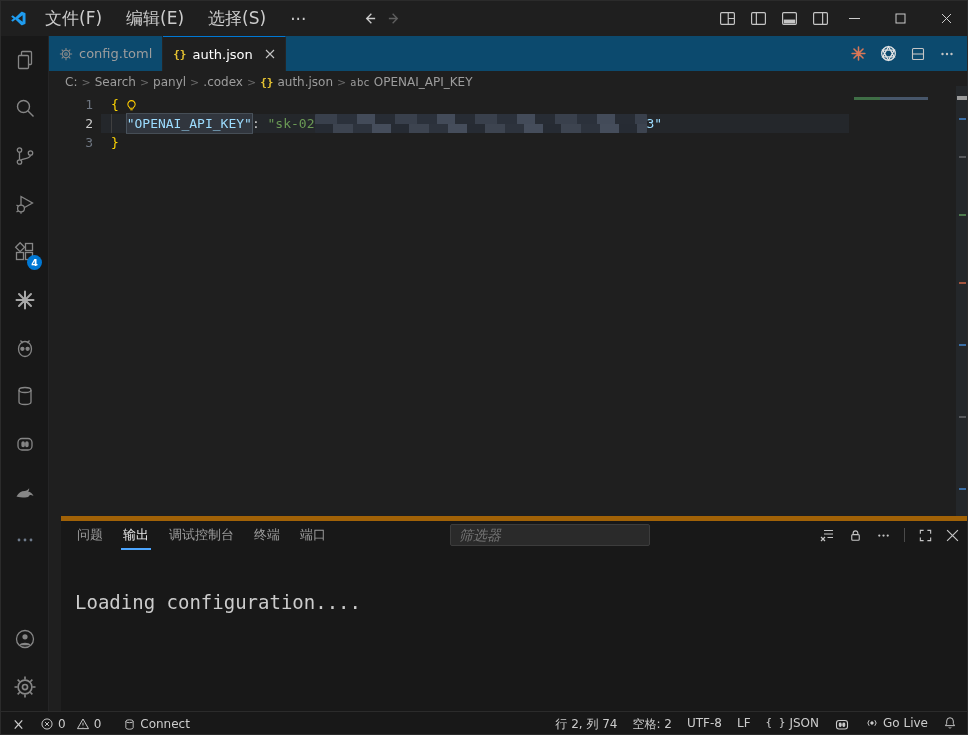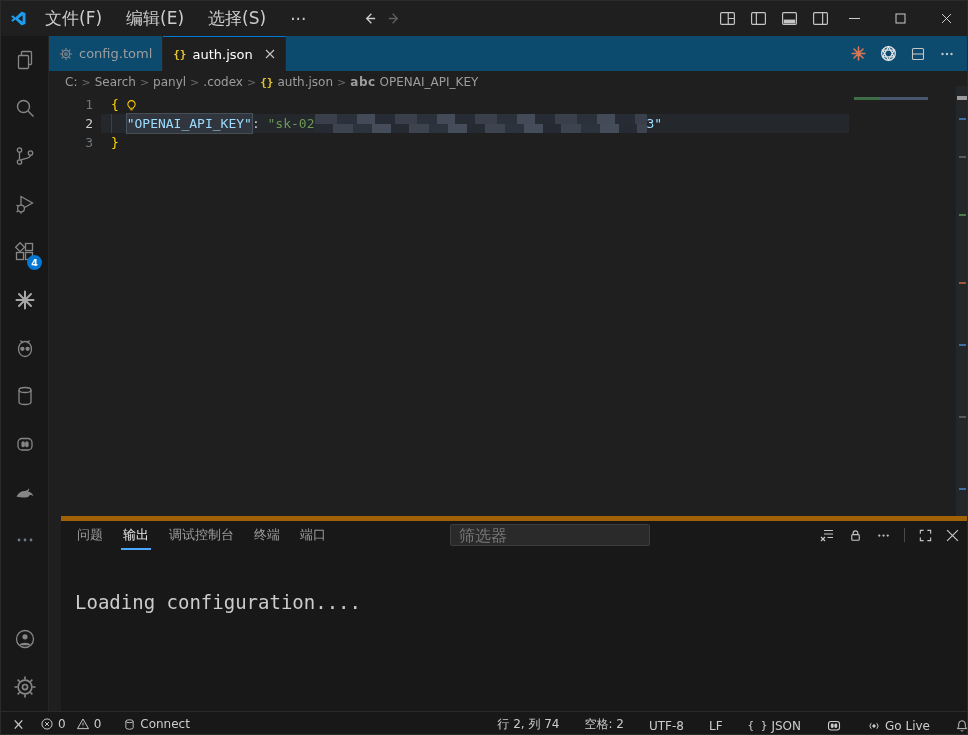--- a/index.html
+++ b/index.html
@@ -53,21 +53,21 @@
   .tab-actions { margin-left:auto; display:flex; align-items:center; gap:13px;
     padding-right:14px; color:#c5c5c5; }
 
   
   .breadcrumb { position:absolute; left:48px; top:70px; width:920px; height:22px;
     background:#1f1f1f; display:flex; align-items:center; gap:4px;
     padding-left:16px; font-size:12px; color:#9d9d9d; }
   .bc-sep { color:#6a6a6a; font-size:11px; }
   .bc-json-icon { color:#e8c532; font-family:"DejaVu Sans Mono",monospace;
     font-weight:bold; font-size:11px; }
-  .bc-abc { font-size:12px; font-weight:bold; letter-spacing:0.5px; color:#9d9d9d; }
+  .bc-abc { font-size:10px; font-weight:normal; letter-spacing:0.5px; color:#9d9d9d; }
 
   
   .editor { position:absolute; left:48px; top:92px; width:920px; height:423px;
     background:#1f1f1f; font-family:"DejaVu Sans Mono","Liberation Mono",monospace;
     font-size:13px; padding-top:2px; }
   .code-row { position:relative; height:19px; line-height:19px; display:flex; white-space:pre; }
   .code-row.current { background:linear-gradient(90deg, transparent 0 52px, #24272b 52px 800px, transparent 800px); }
   .gutter-num { width:44px; text-align:right; color:#6e7681; flex:none; }
   .code-row.current .gutter-num { color:#cccccc; }
   .code-text { margin-left:18px; display:flex; align-items:center; }
@@ -103,38 +103,38 @@
     padding-left:14px; }
   .ptabs { display:flex; align-items:center; gap:16px; }
   .ptab { position:relative; font-size:13px; color:#9d9d9d; padding:4px 2px; }
   .ptab.active { color:#e7e7e7; }
   .ptab.active::after { content:""; position:absolute; left:0; right:0; bottom:-2px;
     height:2px; background:#4da6ff; }
   .panel-filter { position:absolute; left:389px; top:3px; width:200px; height:22px;
     background:#2a2a2a; border:1px solid #3c3c3c; border-radius:2px;
     display:flex; align-items:center; padding:0 8px; }
   .panel-filter input { flex:1; background:transparent; border:none; outline:none;
-    color:#86efac; font-size:16px; font-family:inherit; }
+    color:#86efac; font-size:14px; font-family:inherit;font-style:italic; }
   .channel-select { position:absolute; left:599px; top:2px; width:160px; height:24px;
     background:#1f1f1f; border:1px solid #888888; border-radius:2px;
     display:flex; align-items:center; justify-content:space-between;
     padding:0 7px; color:#e6e6e6; font-size:12.5px; }
   .panel-actions { position:absolute; right:22px; top:0; height:28px; display:flex;
     align-items:center; gap:13px; color:#c5c5c5; }
   .pa-sep { width:1px; height:14px; background:#4a4a4a; }
   .panel-output { padding:6px 0 0 14px; font-family:"DejaVu Sans Mono","Liberation Mono",monospace;
     font-size:19px; line-height:19px; color:#cccccc; white-space:pre; }
 
   
   .statusbar { position:absolute; left:0; top:710px; width:968px; height:25px;
     background:#181818; border-top:1px solid #2b2b2b; display:flex;
     align-items:center; font-size:12px; color:#cccccc; }
   .sb-left { display:flex; align-items:center; gap:14px; padding-left:10px; }
-  .sb-right { margin-left:auto; display:flex; align-items:flex-end; gap:25px;
-    }
+  .sb-right { margin-left:auto; display:flex; align-items:flex-start; gap:15px;
+    padding-right:12px; }
   .sb-item { display:flex; align-items:center; gap:4px; }
   .sb-problems { display:flex; align-items:center; gap:4px; }
   .sb-braces { font-family:"DejaVu Sans Mono",monospace; font-size:11px; }
 </style>
 </head>
 <body>
 
 <div class="window">
 
   <div class="titlebar">

